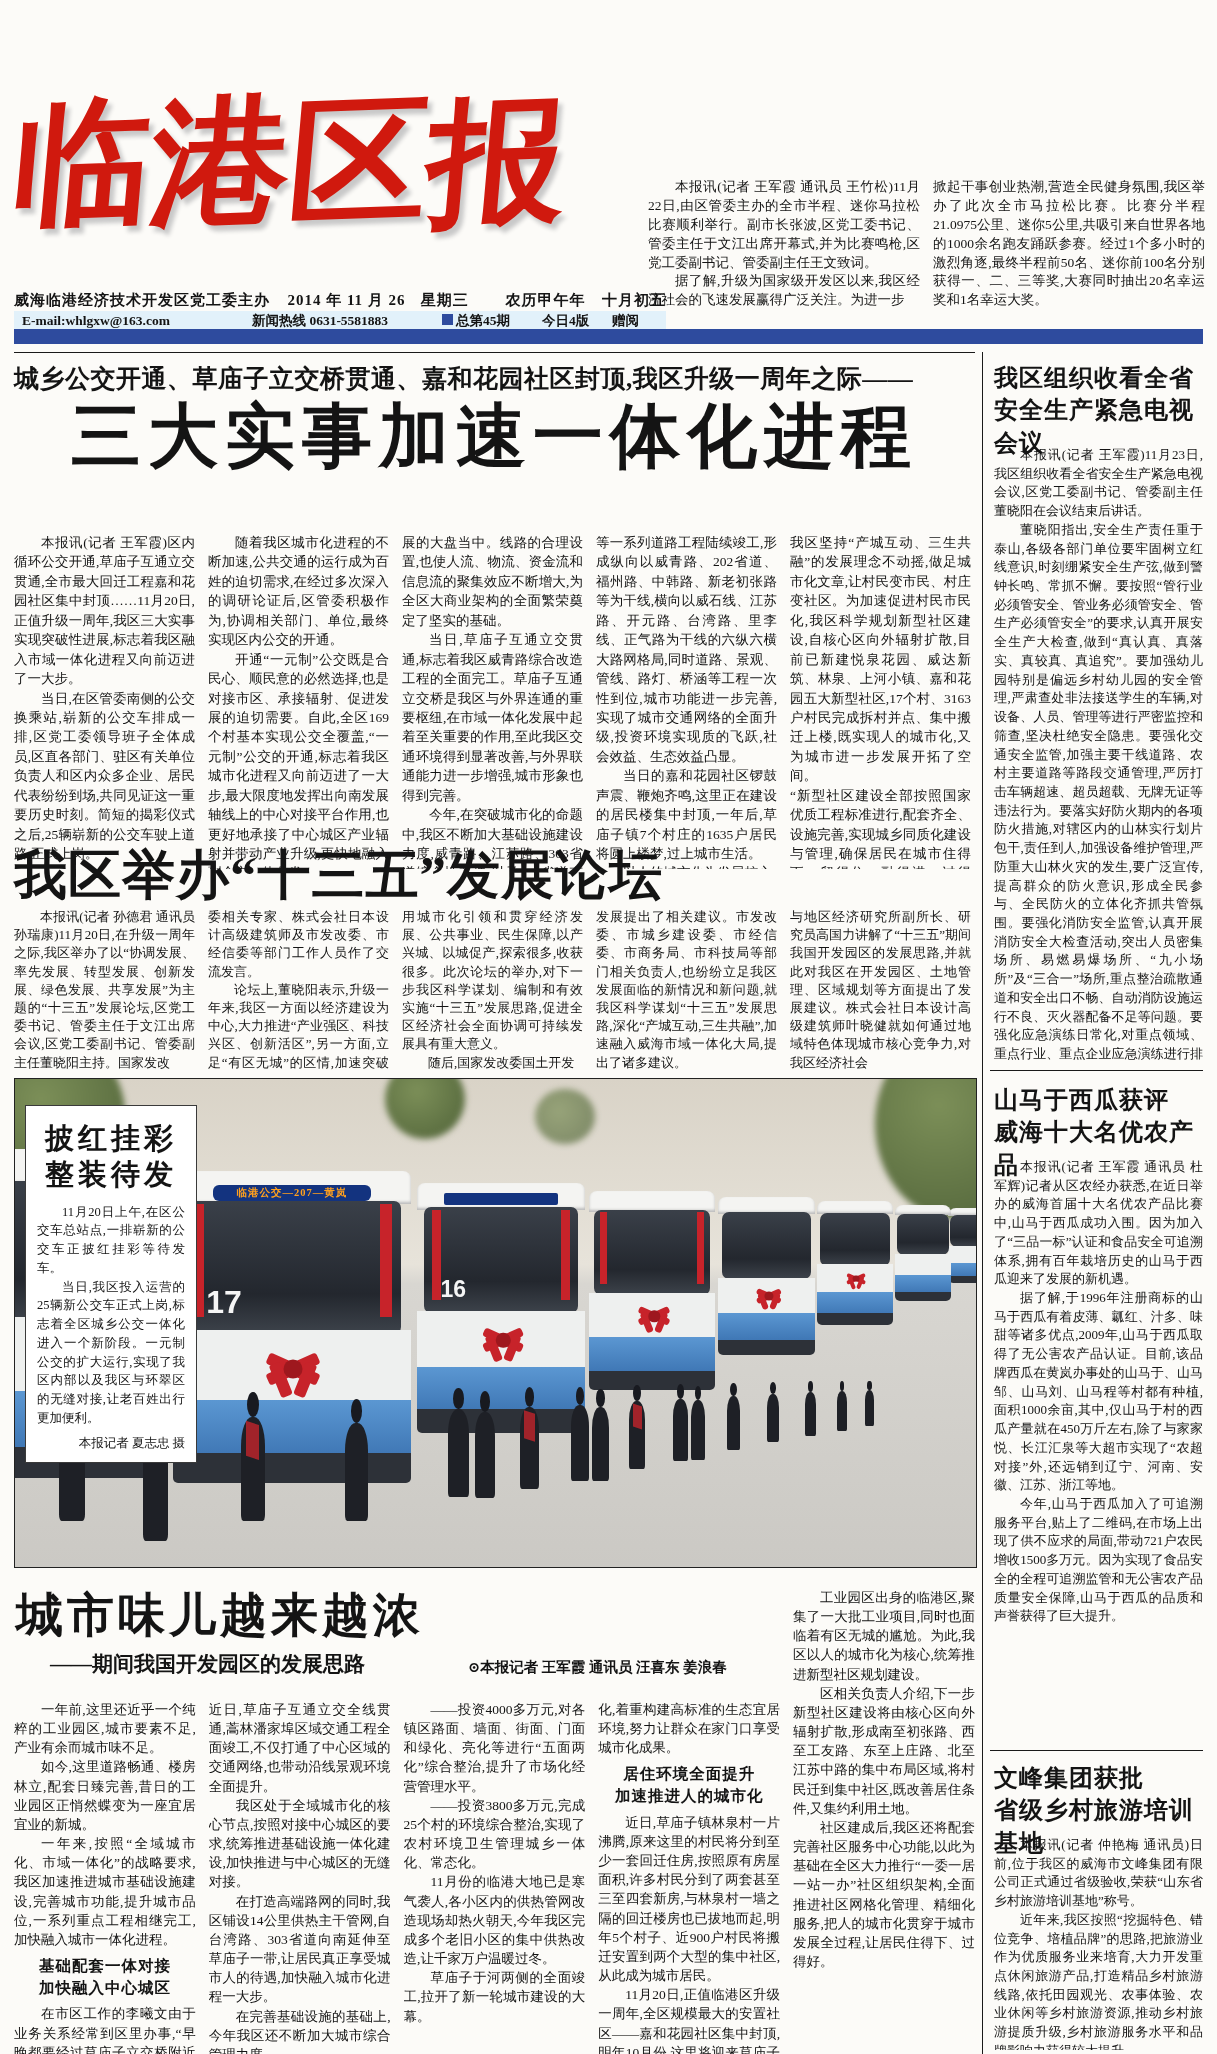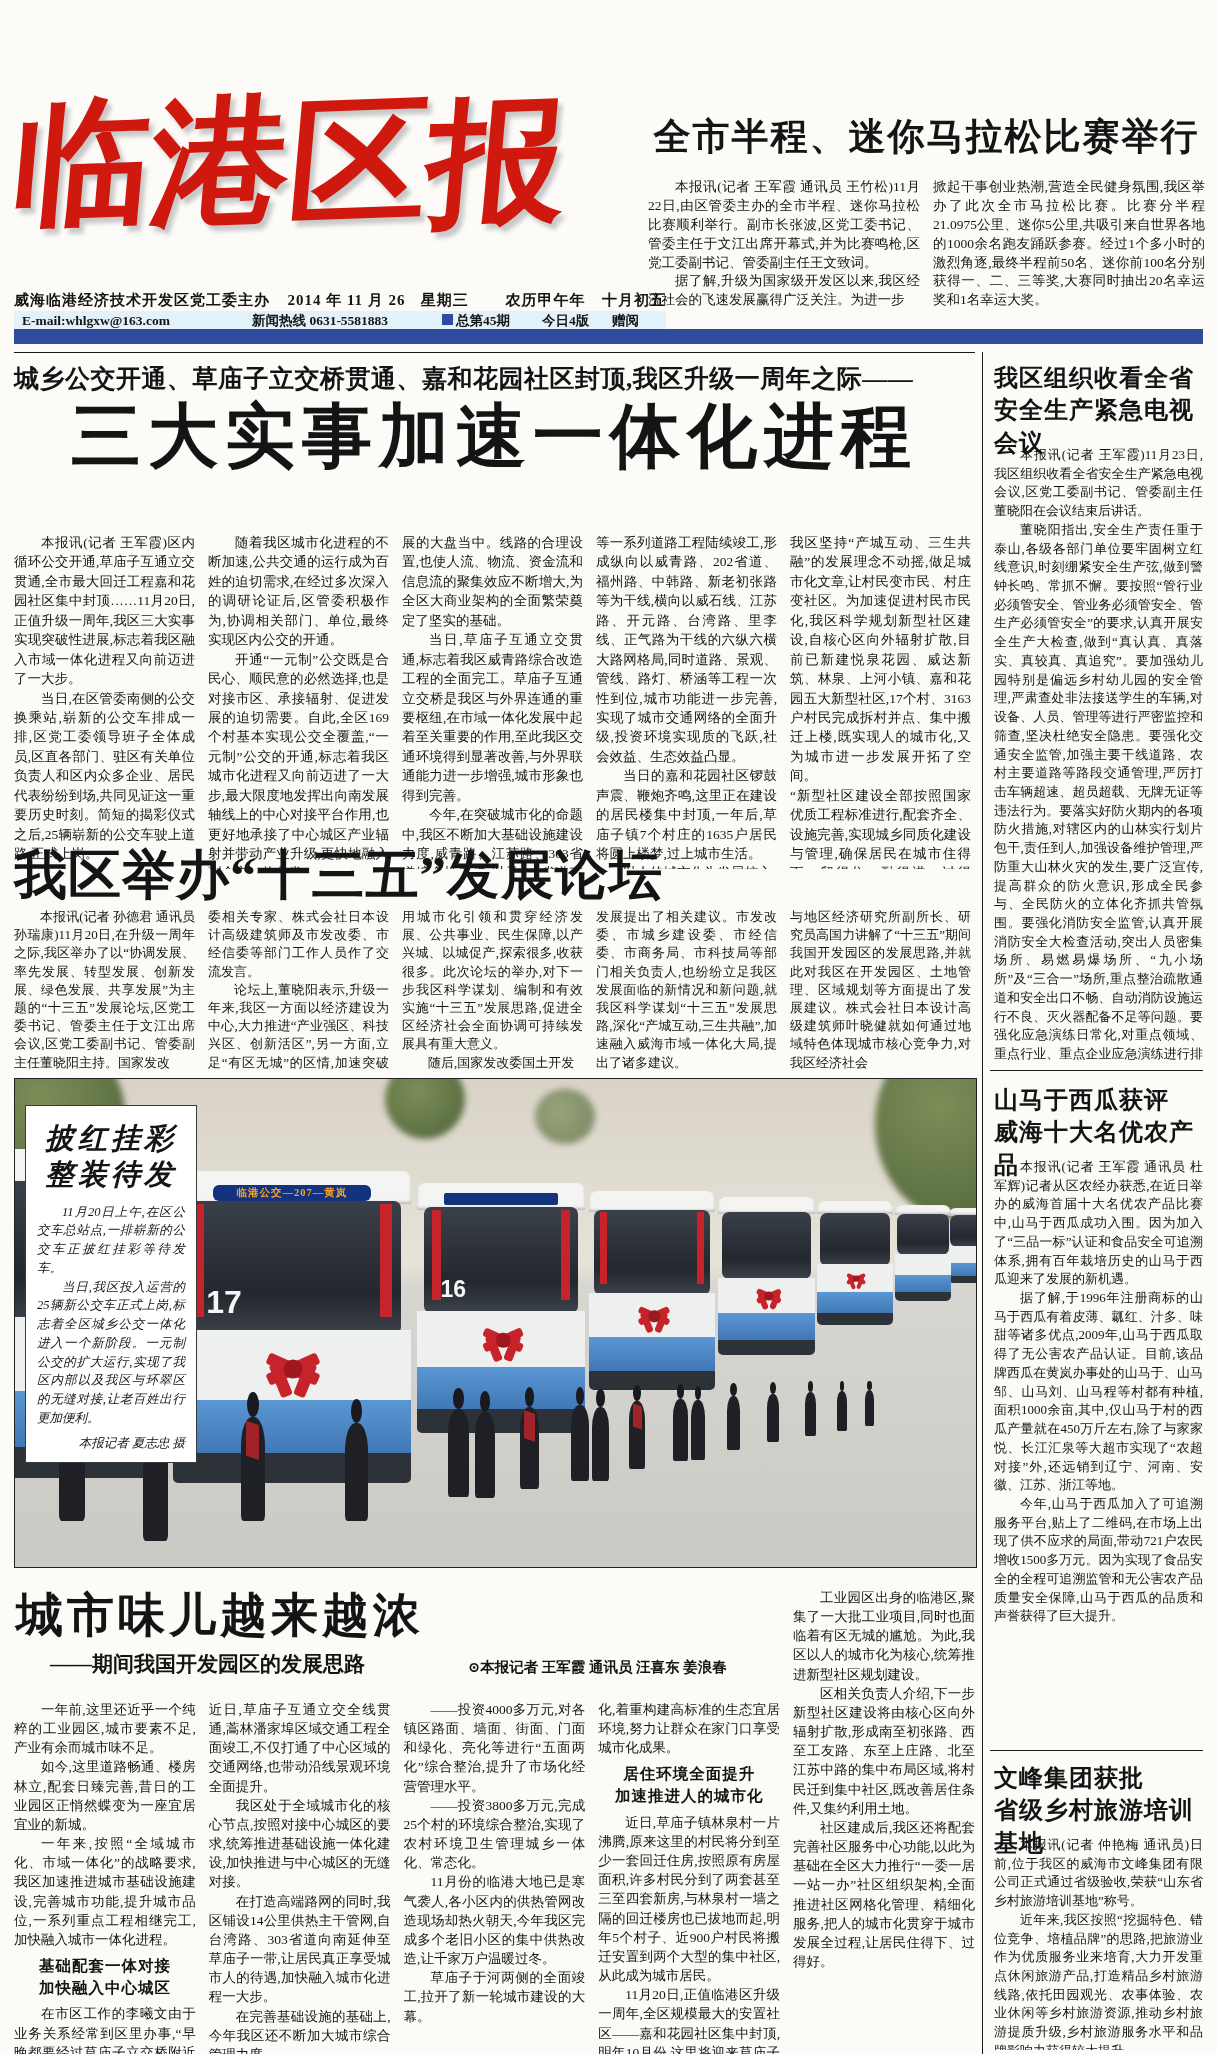--- a/index.html
+++ b/index.html
@@ -59,21 +59,21 @@
   .bow .r1{transform:translate(-50%,-50%) rotate(24deg);} .bow .r2{transform:translate(-50%,-50%) rotate(-24deg);}
   .bow .t1{transform:translate(-85%,40%) rotate(68deg);width:70%;} .bow .t2{transform:translate(-15%,40%) rotate(-68deg);width:70%;}
   .bow b{position:absolute;left:50%;top:50%;width:38%;height:38%;background:#9e181e;border-radius:50%;transform:translate(-50%,-50%);}
   .route-sign{position:absolute;background:#13337f;color:#ffa01e;font-size:10.5px;font-weight:bold;
          letter-spacing:1px;text-align:center;line-height:16px;height:16px;border-radius:2px;overflow:hidden;}
   .busnum{position:absolute;color:#f5f5f5;font-weight:bold;font-family:"Liberation Sans",sans-serif;}
   .person{position:absolute;background:#1e2026;border-radius:45% 45% 10% 10%/28% 28% 6% 6%;}
   .person::before{content:"";position:absolute;top:-24%;left:26%;width:48%;height:24%;background:#181a20;border-radius:50%;}
   .person.sash::after{content:"";position:absolute;top:6%;left:22%;width:56%;height:34%;background:#b8252b;transform:skewY(18deg);opacity:.85;}
   .caption{position:absolute;left:10px;top:26px;width:172px;height:358px;background:#fff;border:1px solid #3a3a3a;
-         padding:12px 11px;box-sizing:border-box;z-index:60;font-style:italic;}
+         padding:12px 11px;box-sizing:border-box;z-index:60;}
   .caption h3{margin:2px 0 10px;text-align:center;font-size:29px;letter-spacing:4px;line-height:1.25;}
   .caption .cap-body{font-size:12.5px;line-height:1.5;text-align:justify;}
   .caption .credit{margin-top:6px;text-align:right;font-size:12.5px;text-indent:0;}
   
   .city-h{left:16px;top:1584px;width:560px;font-size:47px;font-weight:bold;letter-spacing:4px;}
   .city-sub{left:50px;top:1650px;width:430px;font-size:21px;font-weight:600;}
   .city-by{left:468px;top:1658px;width:320px;font-size:14.5px;font-weight:bold;}
   .city-cols{left:14px;top:1700px;width:766px;height:354px;display:flex;gap:13px;overflow:hidden;}
   .city-cols .col{width:182px;font-size:13.5px;line-height:1.42;text-align:justify;overflow:hidden;}
   .city-c5{left:793px;top:1588px;width:182px;height:466px;font-size:13.5px;line-height:1.42;text-align:justify;overflow:hidden;}
@@ -102,21 +102,20 @@
   <div class="abs mailrow">
     <span class="m1">E-mail:whlgxw@163.com</span>
     <span class="m2">新闻热线 0631-5581883</span>
     <span class="m3"><i class="sq"></i><span>总第45期</span></span>
     <span class="m4">今日4版</span>
     <span class="m5">赠阅</span>
   </div>
 
   <div class="abs bluebar"></div>
 
-  <div class="abs mar-h">全市半程、迷你马拉松比赛举行</div>
   <div class="abs mar-body">
     <div class="col">
       <p>本报讯(记者 王军霞 通讯员 王竹松)11月22日,由区管委主办的全市半程、迷你马拉松比赛顺利举行。副市长张波,区党工委书记、管委主任于文江出席开幕式,并为比赛鸣枪,区党工委副书记、管委副主任王文致词。</p>
       <p>据了解,升级为国家级开发区以来,我区经济社会的飞速发展赢得广泛关注。为进一步</p>
     </div>
     <div class="col">
       <p class="cont">掀起干事创业热潮,营造全民健身氛围,我区举办了此次全市马拉松比赛。比赛分半程21.0975公里、迷你5公里,共吸引来自世界各地的1000余名跑友踊跃参赛。经过1个多小时的激烈角逐,最终半程前50名、迷你前100名分别获得一、二、三等奖,大赛同时抽出20名幸运奖和1名幸运大奖。</p>
     </div>
   </div>
 

